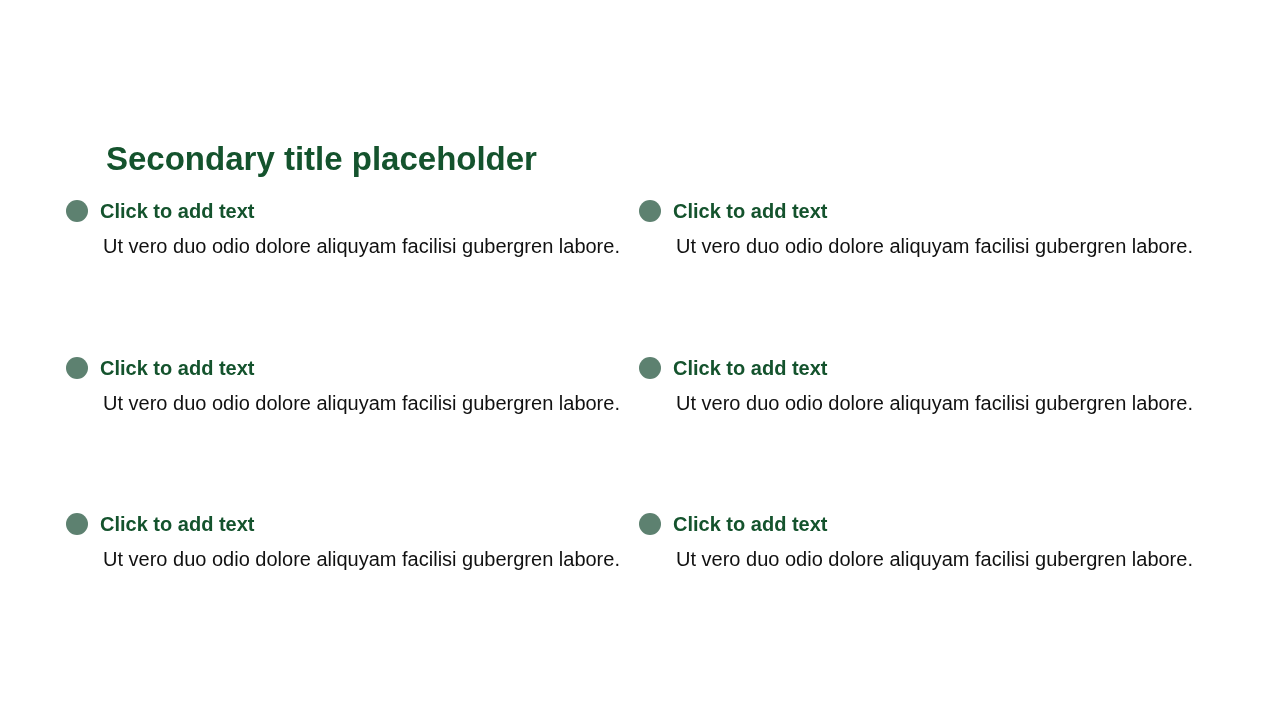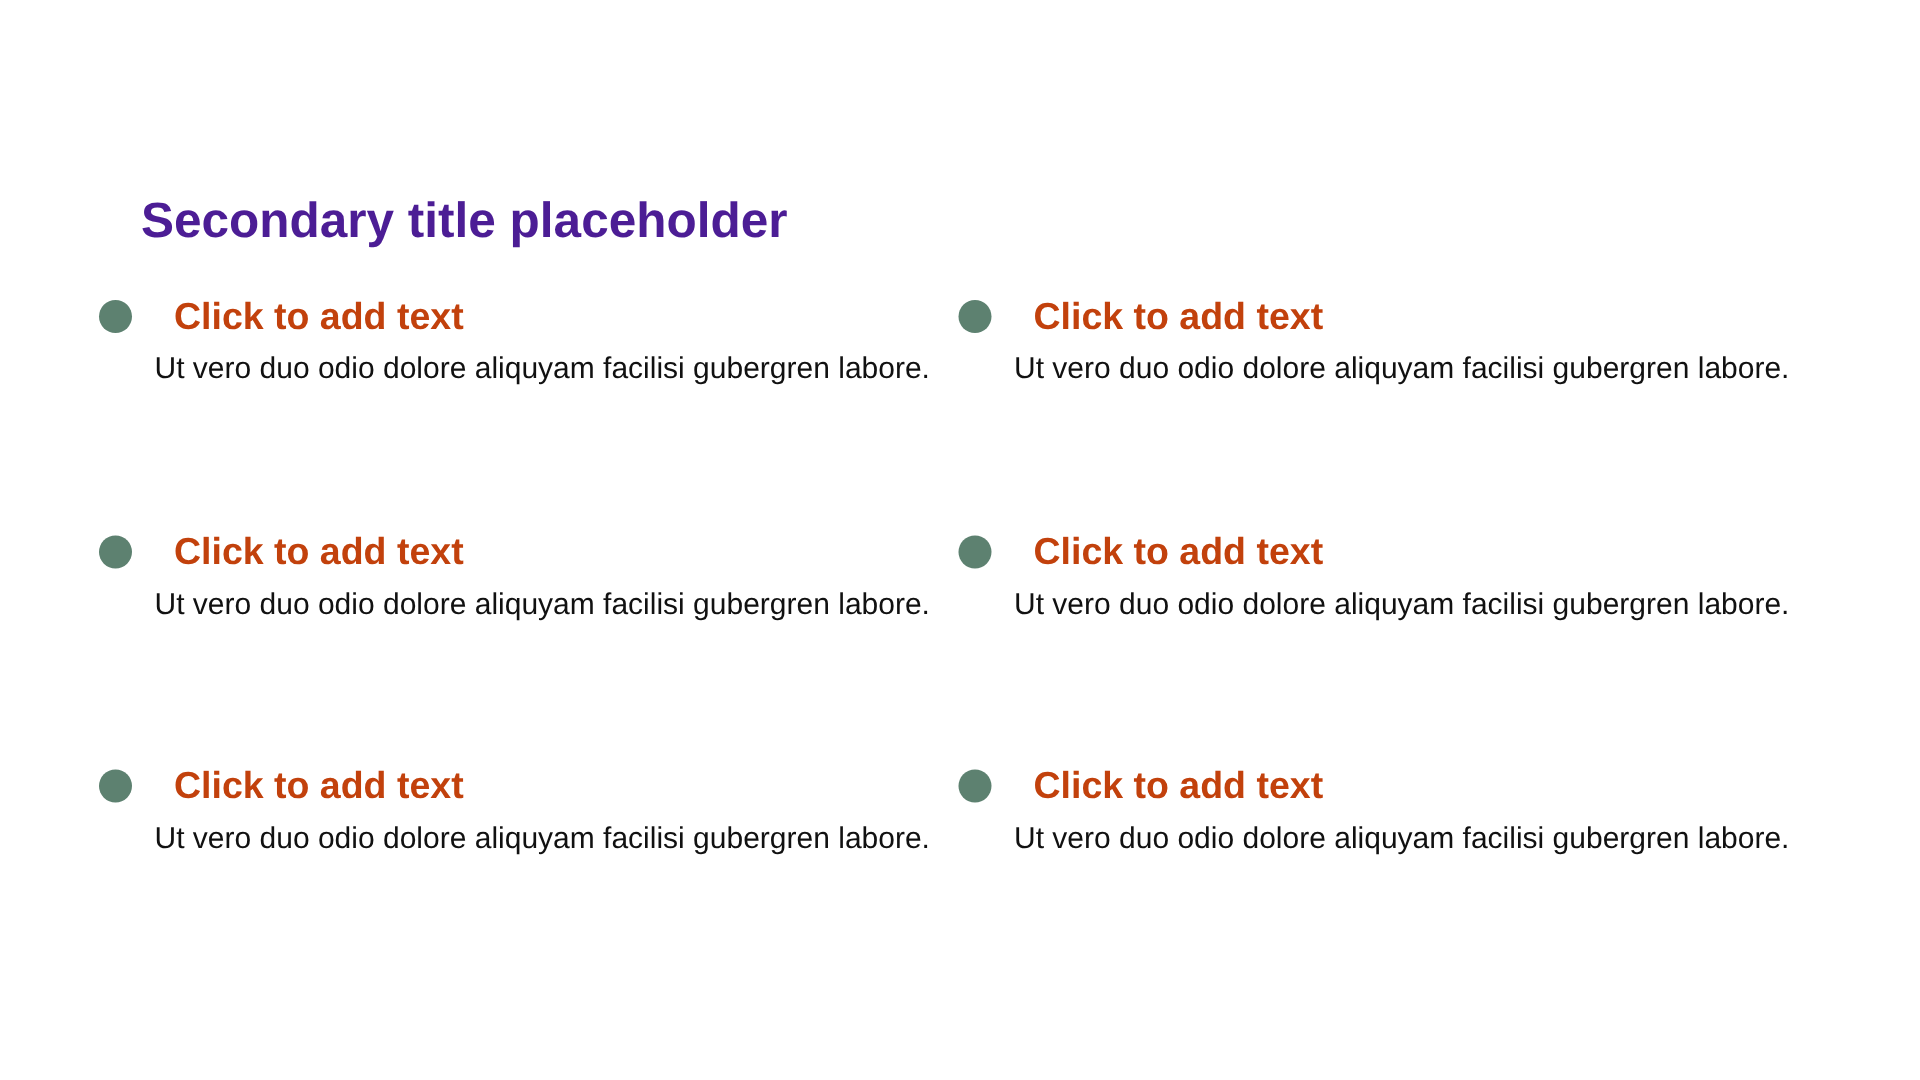--- a/index.html
+++ b/index.html
@@ -12,24 +12,24 @@
     position: relative;
     width: 1280px;
     height: 720px;
     background: #ffffff;
     overflow: hidden;
   }
   .slide-title {
     position: absolute;
     left: 94px;
     top: 127px;
-    margin: 0;
+    margin: 12px;
     font-size: 33px;
     font-weight: bold;
-    color: #4c1d95;
+    color: #14532d;
     line-height: 1.2;
     white-space: nowrap;
   }
   .item {
     position: absolute;
     width: 545px;
   }
   .item.c1 { left: 66px; }
   .item.c2 { left: 639px; }
   .item.r1 { top: 198px; }
@@ -42,25 +42,25 @@
   }
   .bullet {
     flex: 0 0 auto;
     width: 22px;
     height: 22px;
     border-radius: 50%;
     margin-right: 12px;
     background: #5d8170; 
   }
   .item-heading {
-    margin: 16px;
-    font-size: 25px;
+    margin: 0;
+    font-size: 20px;
     font-weight: bold;
     line-height: 26px;
-    color: #c2410c;
+    color: #14532d;
     white-space: nowrap;
   }
   .item-body {
     margin: 13px 0 0 37px;
     font-size: 20px;
     font-weight: normal;
     line-height: 19px;
     color: #111111;
     white-space: nowrap;
   }

